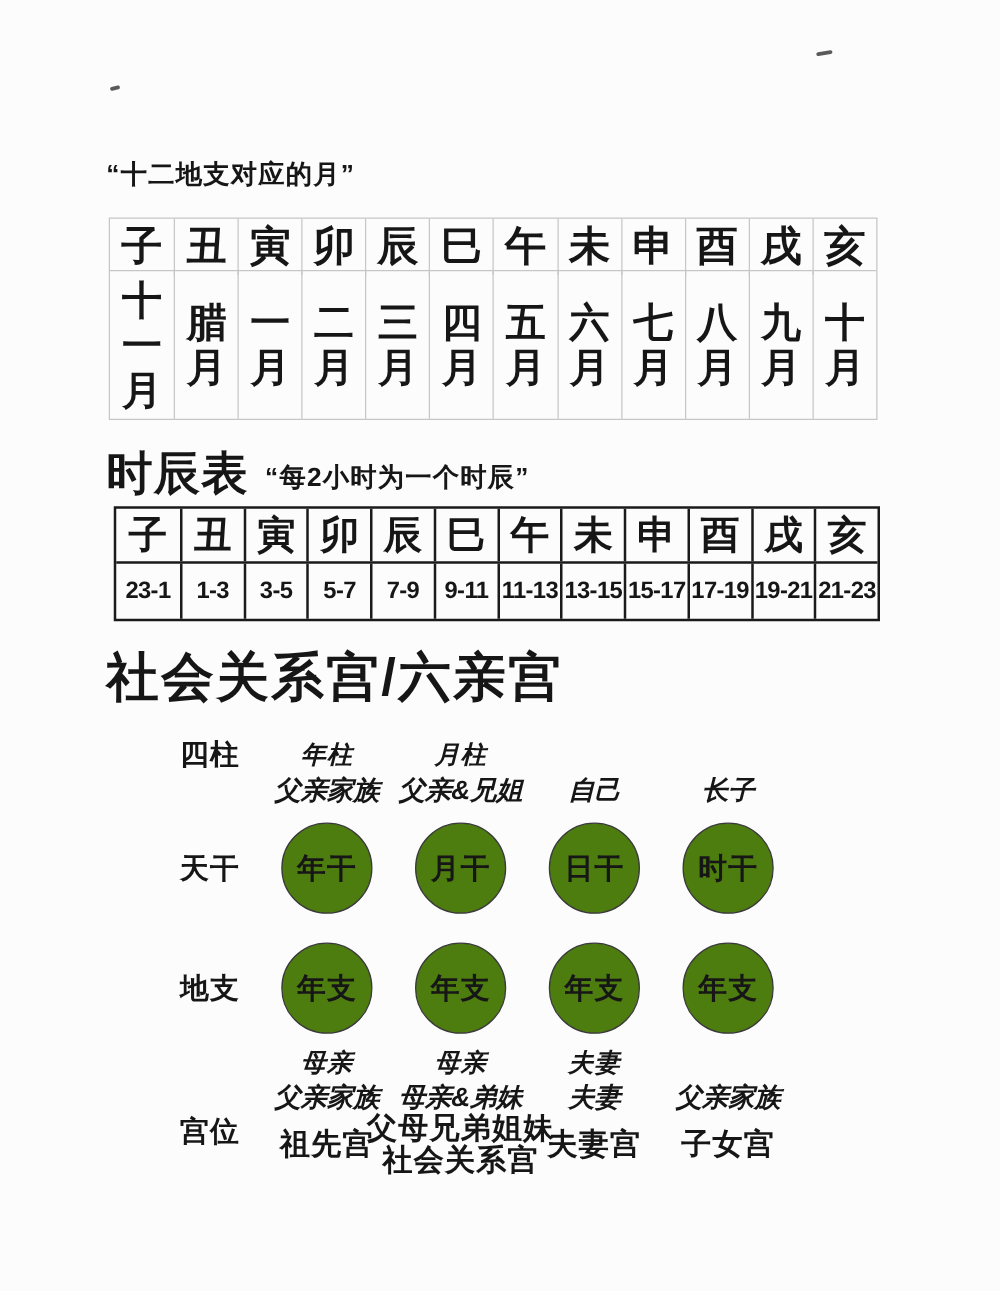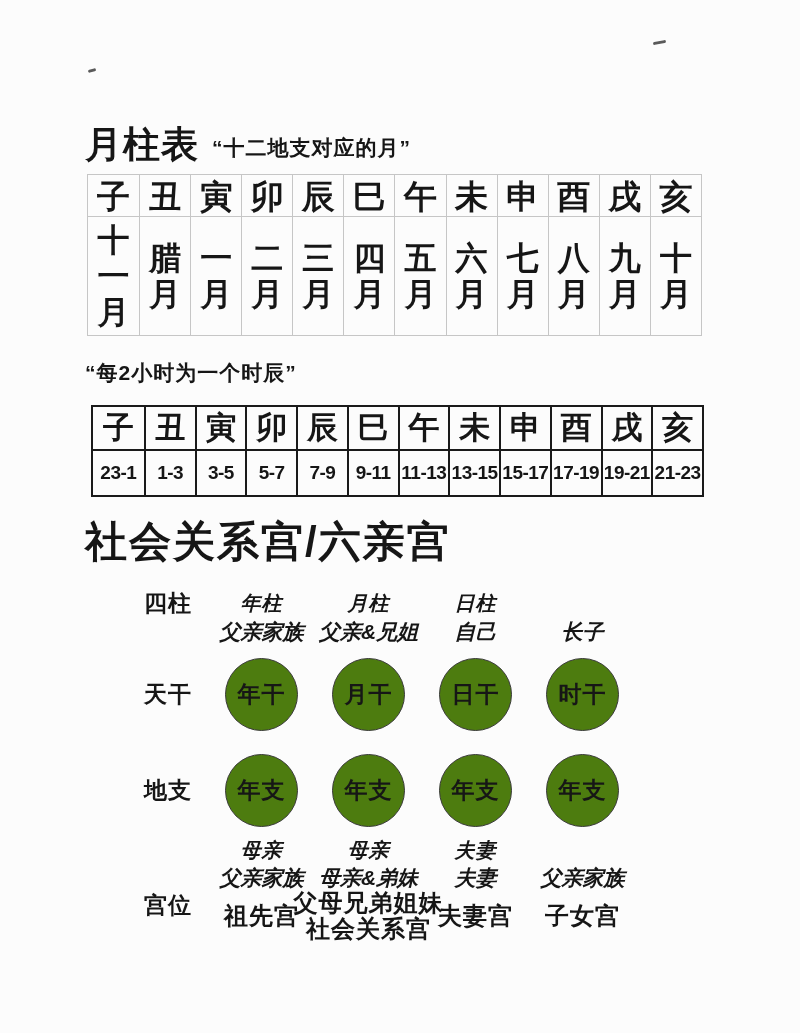--- a/index.html
+++ b/index.html
@@ -63,21 +63,20 @@
   .palace{font-size:24px; line-height:26px; white-space:nowrap; letter-spacing:1px;}
 </style>
 </head>
 <body>
 
 <div class="page">
   <div class="speck s1"></div>
   <div class="speck s2"></div>
 
   <div class="sec-header h1">
-    <span class="sec-title">月柱表</span>
     <span class="sec-sub">“十二地支对应的月”</span>
   </div>
 
   <div class="table1">
     <div class="row t1r1">
         <div class="cellb">
           <span>子</span>
         </div>
         <div class="cellb">
           <span>丑</span>
@@ -147,20 +146,21 @@
         <div class="cellm">
           <span>九月</span>
         </div>
         <div class="cellm">
           <span>十月</span>
         </div>
       </div>
   </div>
 
   <div class="sec-header h2">
+    <span class="sec-title">时辰表</span>
     <span class="sec-sub">“每2小时为一个时辰”</span>
   </div>
 
   <div class="table2">
     <div class="row t2r1">
         <div class="cellb">
           <span>子</span>
         </div>
         <div class="cellb">
           <span>丑</span>
@@ -239,21 +239,20 @@
   <div class="sec-header h3">
     <span class="sec-title">社会关系宫/六亲宫</span>
   </div>
 
   <div class="diagram">
 
     <div class="drow r-names">
       <div class="dcell dlabel">四柱</div>
       <div class="dcell dname">年柱</div>
       <div class="dcell dname">月柱</div>
-      <div class="dcell dname">日柱</div>
     </div>
 
     <div class="drow r-subs">
       <div class="dcell"></div>
       <div class="dcell dsub">父亲家族</div>
       <div class="dcell dsub">父亲&amp;兄姐</div>
       <div class="dcell dsub">自己</div>
       <div class="dcell dsub">长子</div>
     </div>
 

